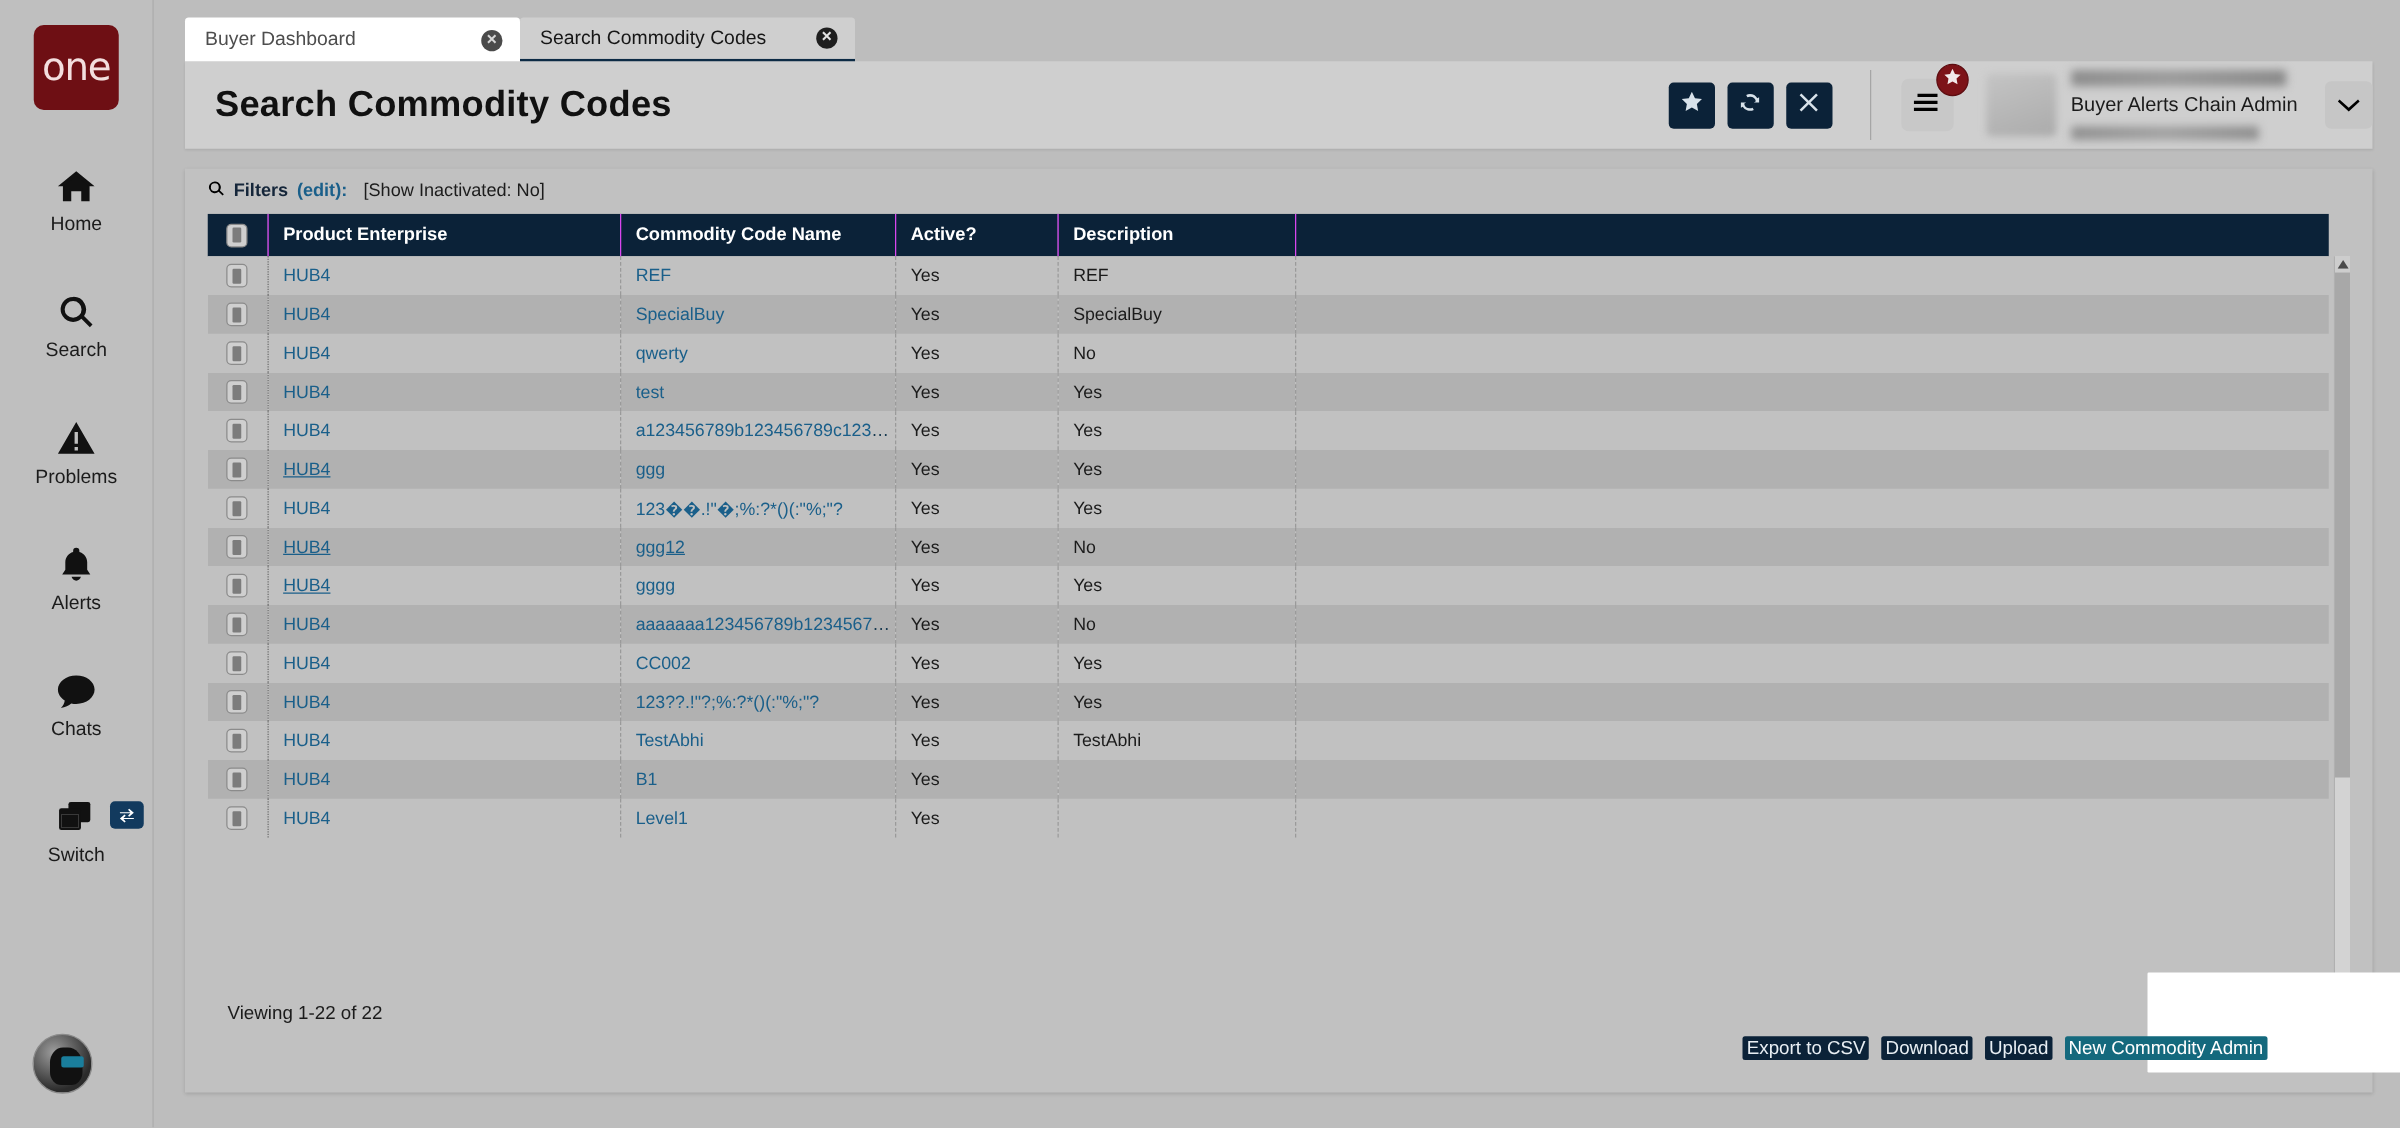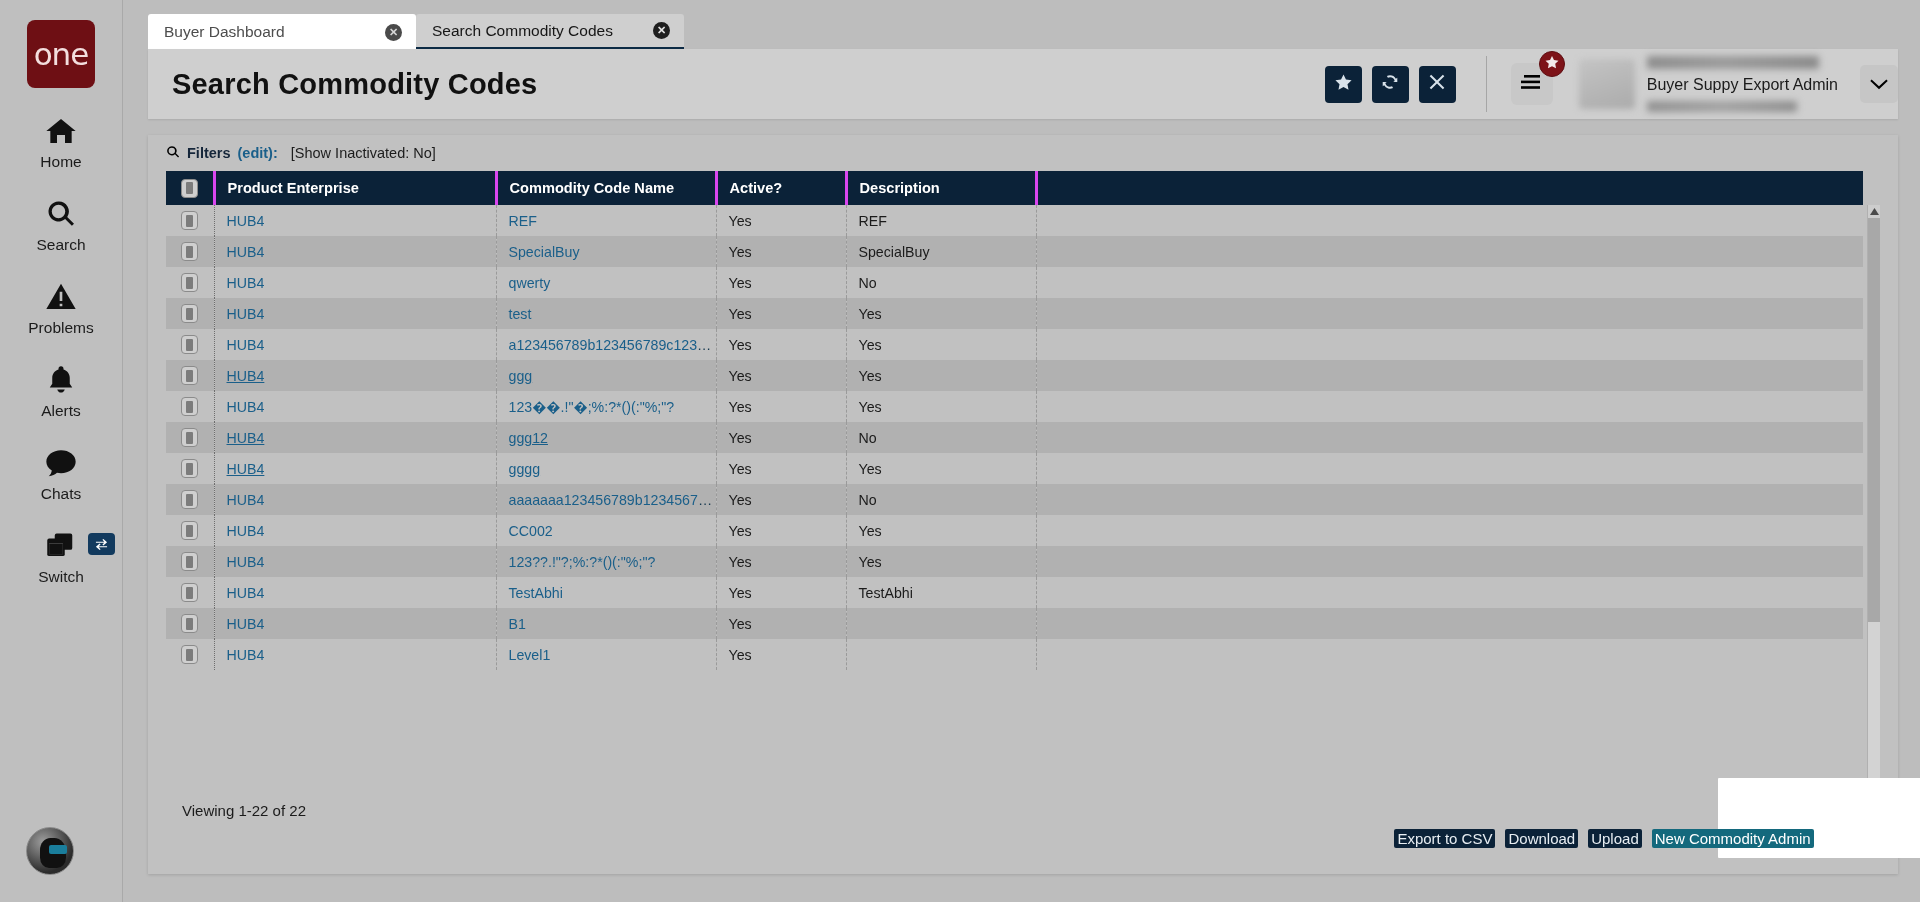--- a/index.html
+++ b/index.html
@@ -9,21 +9,21 @@
     background: #bdbdbd;
     overflow: hidden;
   }
   body { position: relative; }
 
   
   #sidebar {
     position: absolute; left: 0; top: 0; width: 123px; height: 902px;
     background: #bfbfbf;
     border-right: 1px solid #a9a9a9;
-    display: flex; flex-direction: column; align-items: center;
+    display: flex; flex-direction: column; align-items: center; gap: 18px;
   }
   #brand-logo {
     width: 68px; height: 68px; margin-top: 20px;
     background: #6e0f14; border-radius: 8px;
     display: flex; align-items: center; justify-content: center;
     color: #f3dede; font-size: 31px; letter-spacing: -1px;
     font-family: "DejaVu Sans", sans-serif;
   }
   .nav-item {
     width: 100%; margin-top: 24px;
@@ -137,21 +137,21 @@
   #filters .fil-label { font-weight: bold; color: #15263a; }
   #filters .fil-edit { color: #1a5f8a; font-weight: bold; cursor: pointer; }
   #filters .fil-val { color: #1c1c1c; margin-left: 6px; }
 
   
   #table-wrap { position: relative; margin: 0 0 0 18px; margin-right: 18px; flex: 1; overflow: hidden; }
   table { border-collapse: collapse; width: 1697px; table-layout: fixed; }
   thead th {
     background: #0b2238; color: #ffffff; font-size: 14.6px; font-weight: bold;
     text-align: left; height: 34px; padding: 0 0 0 12px;
-    border-right: 3px solid #d946ef;
+    border-right: 1px solid #d946ef;
   }
   thead th.sel { width: 48px; padding: 0; text-align: center; }
   thead th.filler { border-right: none; }
   tbody td {
     font-size: 14.2px; color: #16384f; height: 31px; padding: 0 0 0 12px;
     border-right: 1px dashed #9a9a9a; white-space: nowrap; overflow: hidden; text-overflow: ellipsis;
   }
   tbody td.sel { width: 48px; padding: 0; text-align: center; border-right: 1px dotted #6e6e6e; }
   tbody td.plain { color: #1b1b1b; }
   tbody td.filler { border-right: none; }
@@ -327,21 +327,21 @@
               <path d="M10 0l2.9 6 6.6.9-4.8 4.6 1.2 6.5L10 14.9 4.1 18l1.2-6.5L.5 6.9 7.1 6 10 0z" fill="#f2eaea"></path>
             </svg>
         </span>
       </span>
     </div>
 
     <div id="user-area">
       <div id="user-avatar"></div>
       <div id="user-block">
         <div id="user-name"></div>
-        <div id="user-role">Buyer Suppy Export Admin</div>
+        <div id="user-role">Buyer Alerts Chain Admin</div>
         <div id="user-org"></div>
       </div>
       <div id="user-caret">
         <svg width="18" height="12" viewBox="0 0 18 12">
             <path d="M1.6 1.5L9 8.2l7.4-6.7 1.3 1.6L9 11.2.3 3.1z"></path>
           </svg>
       </div>
     </div>
   </div>
 

